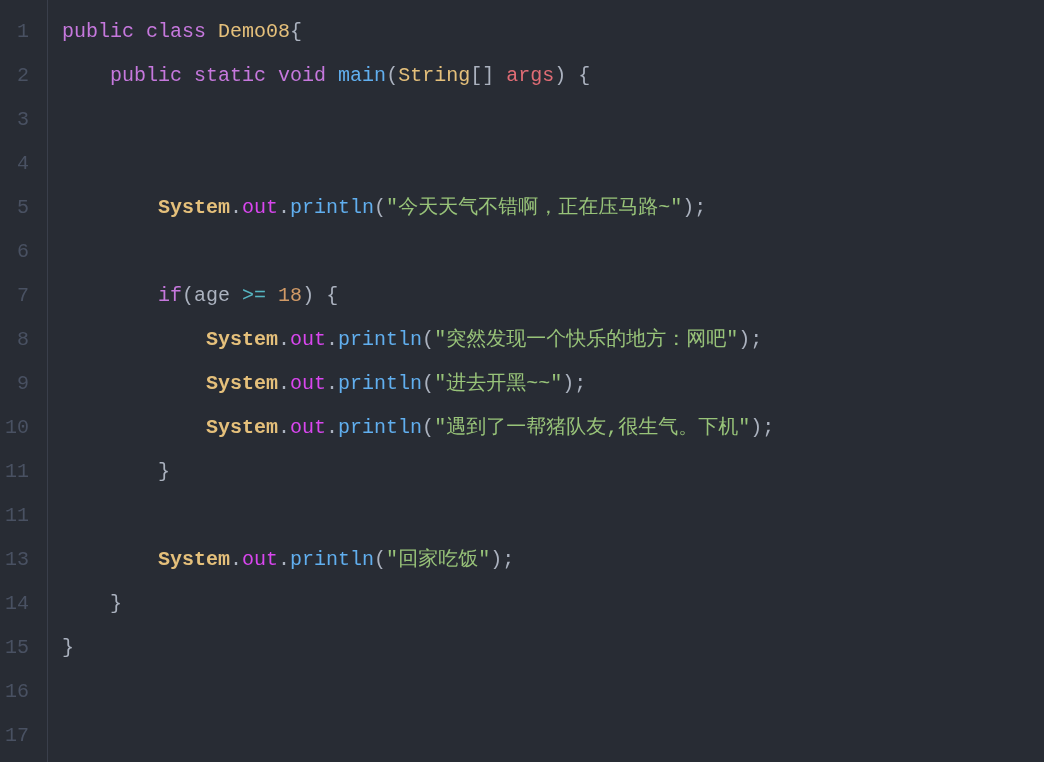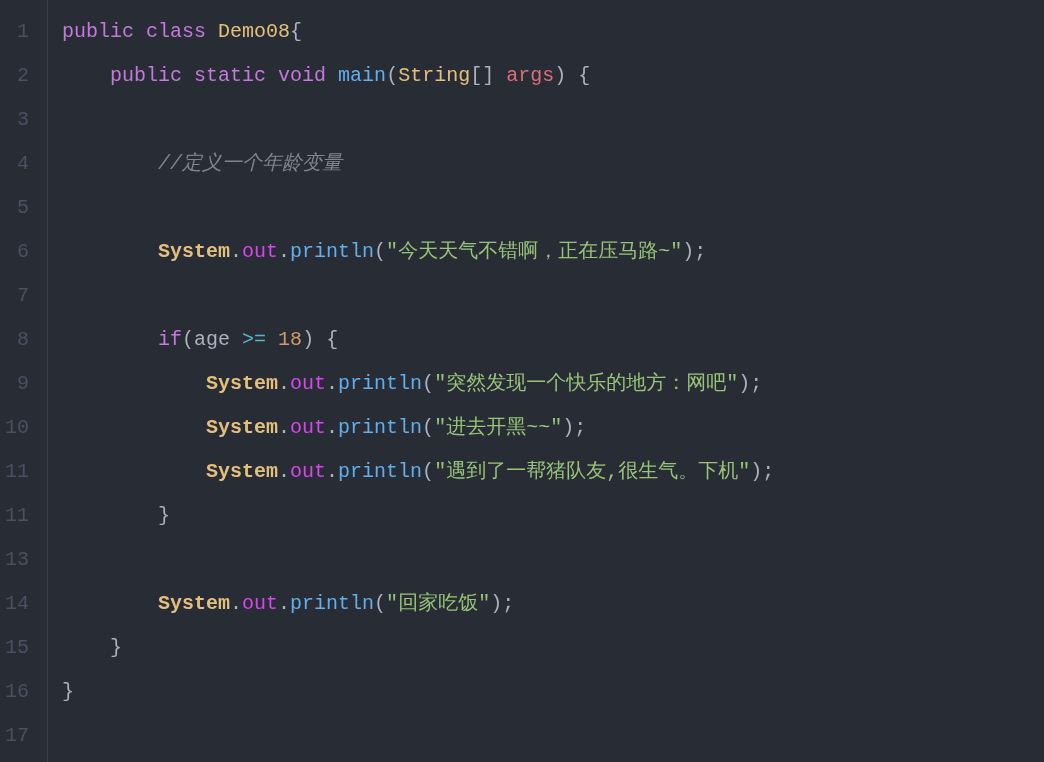--- a/index.html
+++ b/index.html
@@ -78,21 +78,20 @@
   <div class="gutter-line">14</div>
   <div class="gutter-line">15</div>
   <div class="gutter-line">16</div>
   <div class="gutter-line">17</div>
 </div>
 
 <div class="code">
   <div class="code-line"><span class="kw-mod">public</span> <span class="kw-mod">class</span> <span class="classname">Demo08</span><span class="brace">{</span></div>
   <div class="code-line">    <span class="kw-mod">public</span> <span class="kw-mod">static</span> <span class="kw-type">void</span> <span class="methodname">main</span><span class="punct">(</span><span class="typename">String</span><span class="punct">[]</span> <span class="paramname">args</span><span class="punct">)</span> <span class="brace">{</span></div>
   <div class="code-line"></div>
-  <div class="code-line">        <span class="comment">//定义一个年龄变量</span></div>
   <div class="code-line"></div>
   <div class="code-line">        <span class="obj">System</span><span class="punct">.</span><span class="prop">out</span><span class="punct">.</span><span class="call">println</span><span class="punct">(</span><span class="str">"</span><span class="str">今天天气不错啊，正在压马路~</span><span class="str">"</span><span class="punct">)</span><span class="punct">;</span></div>
   <div class="code-line"></div>
   <div class="code-line">        <span class="keyword">if</span><span class="punct">(</span><span class="ident">age</span> <span class="op">&gt;=</span> <span class="num">18</span><span class="punct">)</span> <span class="brace">{</span></div>
   <div class="code-line">            <span class="obj">System</span><span class="punct">.</span><span class="prop">out</span><span class="punct">.</span><span class="call">println</span><span class="punct">(</span><span class="str">"</span><span class="str">突然发现一个快乐的地方：网吧</span><span class="str">"</span><span class="punct">)</span><span class="punct">;</span></div>
   <div class="code-line">            <span class="obj">System</span><span class="punct">.</span><span class="prop">out</span><span class="punct">.</span><span class="call">println</span><span class="punct">(</span><span class="str">"</span><span class="str">进去开黑~~</span><span class="str">"</span><span class="punct">)</span><span class="punct">;</span></div>
   <div class="code-line">            <span class="obj">System</span><span class="punct">.</span><span class="prop">out</span><span class="punct">.</span><span class="call">println</span><span class="punct">(</span><span class="str">"</span><span class="str">遇到了一帮猪队友,很生气。下机</span><span class="str">"</span><span class="punct">)</span><span class="punct">;</span></div>
   <div class="code-line">        <span class="brace">}</span></div>
   <div class="code-line"></div>
   <div class="code-line">        <span class="obj">System</span><span class="punct">.</span><span class="prop">out</span><span class="punct">.</span><span class="call">println</span><span class="punct">(</span><span class="str">"</span><span class="str">回家吃饭</span><span class="str">"</span><span class="punct">)</span><span class="punct">;</span></div>

